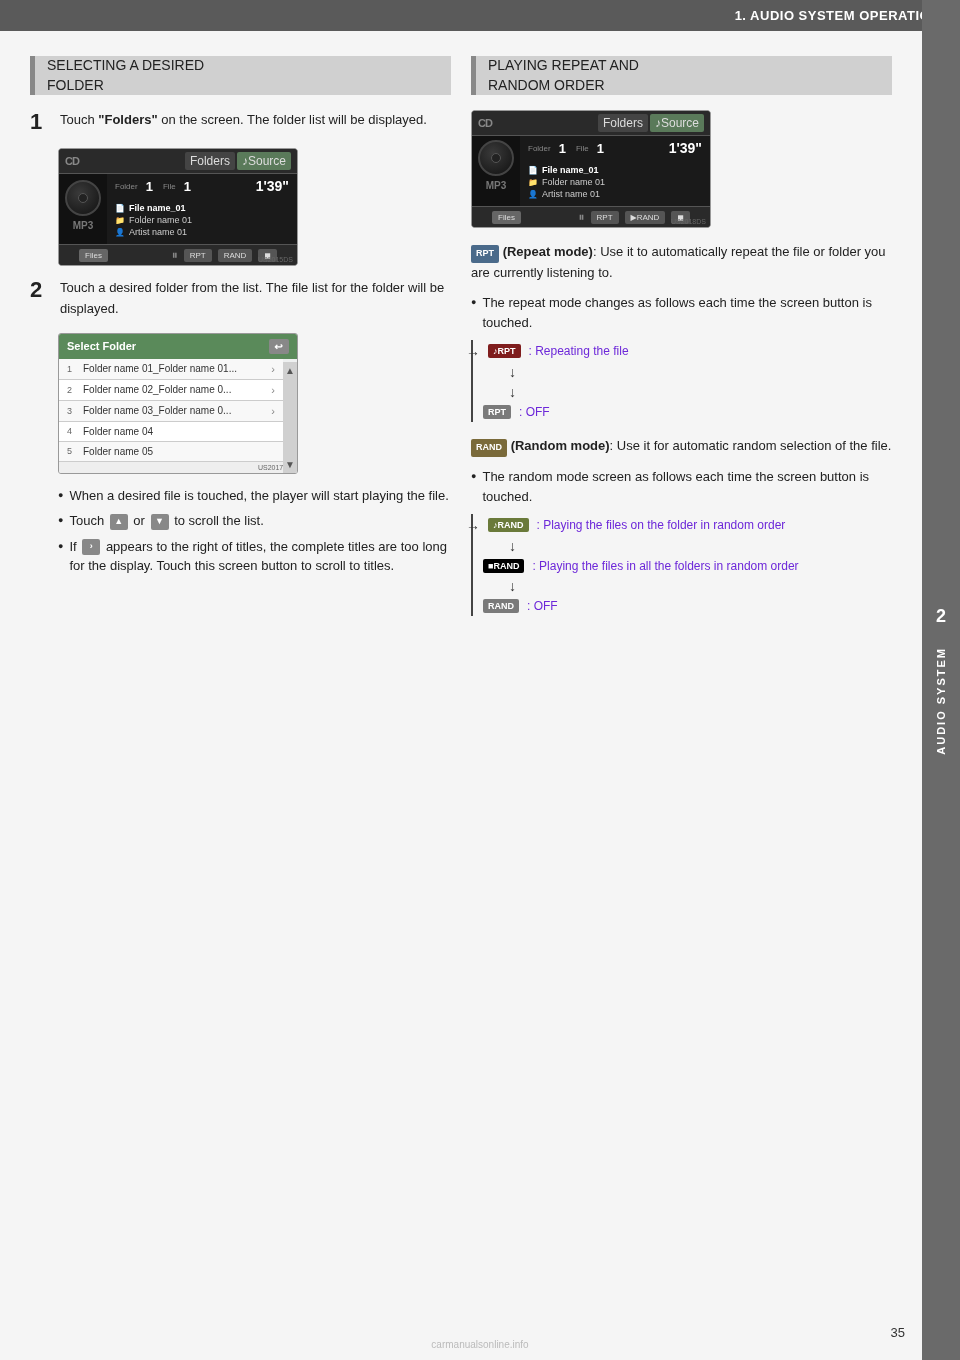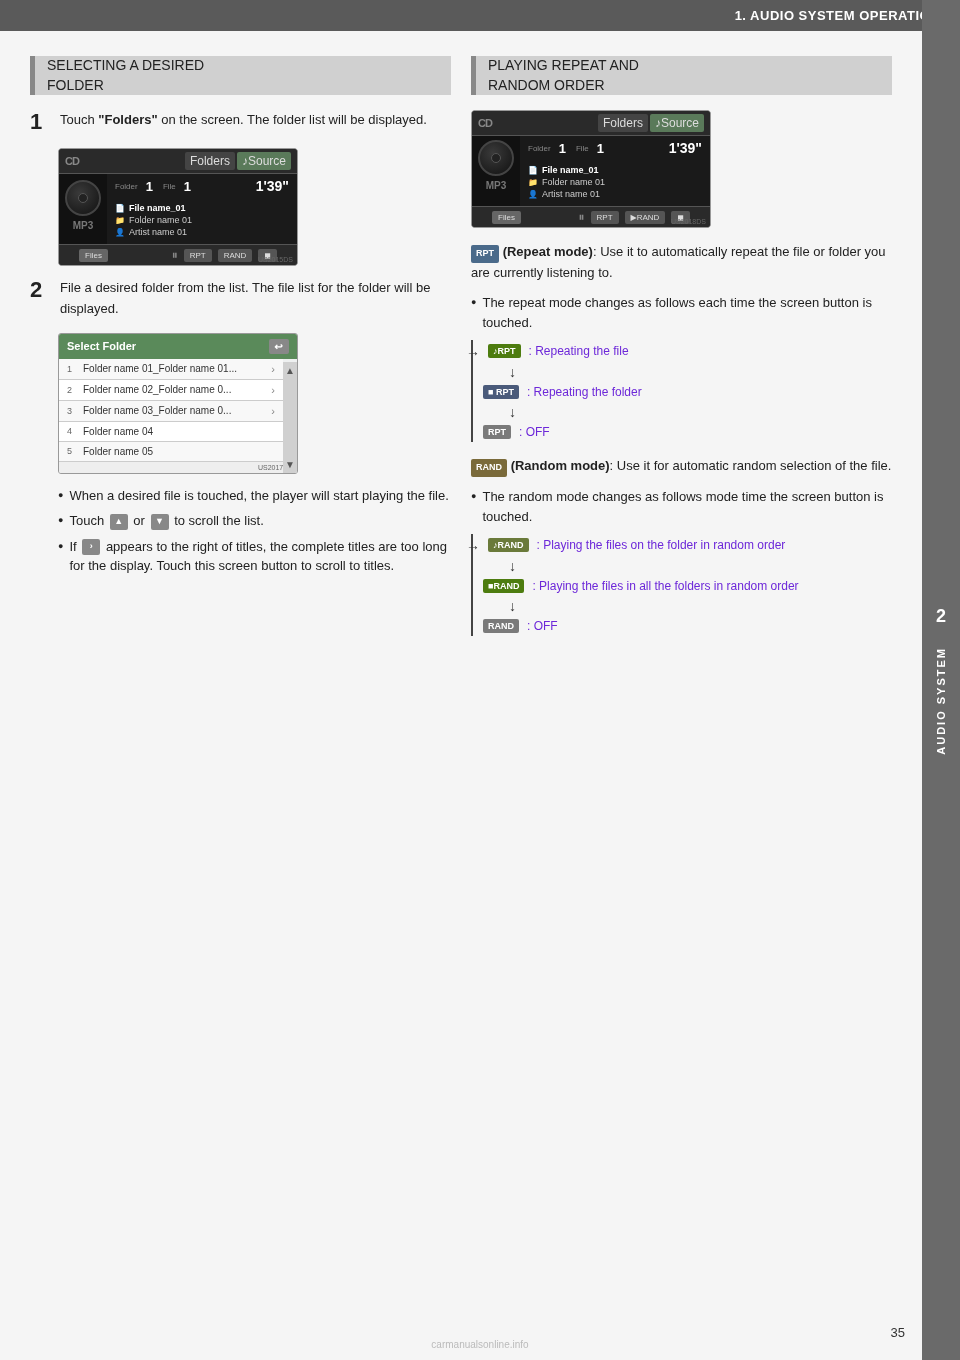--- a/index.html
+++ b/index.html
@@ -328,26 +328,26 @@
     .mode-btn {
       display: inline-block;
       padding: 2px 5px;
       font-size: 9px;
       font-weight: bold;
       border-radius: 2px;
       color: white;
       white-space: nowrap;
     }
     .mode-btn.rpt { background: #4a6a8a; }
-    .mode-btn.rpt-file { background: #4d7c0f; }
+    .mode-btn.rpt-file { background: #7f1d1d; }
     .mode-btn.rpt-folder { background: #4a5a7a; }
     .mode-btn.rpt-off { background: #7a7a7a; }
     .mode-btn.rand { background: #7a6a3a; }
     .mode-btn.rand-file { background: #6a7a3a; }
-    .mode-btn.rand-all { background: #4d7c0f; }
+    .mode-btn.rand-all { background: #000000; }
     .mode-btn.rand-off { background: #7a7a7a; }
 
     .flow-colon-text {
       font-size: 12px;
       color: #6d28d9;
     }
 
     .flow-container {
       display: flex;
       margin: 8px 0 14px 0;
@@ -467,21 +467,21 @@
           <span class="bottom-btn">RPT</span>
           <span class="bottom-btn">RAND</span>
           <span class="bottom-btn">◼</span>
         </div>
         <span class="screen-ds-label">US2015DS</span>
       </div>
 
       <div class="step">
         <span class="step-num">2</span>
         <div class="step-text">
-          File a desired folder from the list. The file list for the folder will be dis­played.
+          Touch a desired folder from the list. The file list for the folder will be dis­played.
         </div>
       </div>
 
       <div class="select-folder-screen" style="width: 240px; position: relative;">
         <div class="sf-header">
           <span>Select Folder</span>
           <span class="sf-back-btn">↩</span>
         </div>
         <div style="margin-right: 14px;">
           <div class="sf-row">
@@ -608,42 +608,38 @@
         <div class="flow-left-line"></div>
         <div class="flow-items-col">
           <div class="flow-row">
             <span class="flow-row-arrow">→</span>
             <span class="mode-btn rpt-file">♪RPT</span>
             <span class="flow-colon-text">: Repeating the file</span>
           </div>
           <div class="flow-down-indicator">
             <span class="down-arrow-sym">↓</span>
           </div>
-          <div class="flow-row">
-            <span class="mode-btn rpt-folder">■ RPT</span>
-            <span class="flow-colon-text">: Repeating the folder</span>
-          </div>
           <div class="flow-down-indicator">
             <span class="down-arrow-sym">↓</span>
           </div>
           <div class="flow-row">
             <span class="mode-btn rpt-off">RPT</span>
             <span class="flow-colon-text">: OFF</span>
           </div>
         </div>
       </div>
 
       <div class="mode-para">
         <span class="mode-btn rand">RAND</span>
         <b>(Random mode)</b>: Use it for automatic random selection of the file.
       </div>
 
       <ul class="bullet-list" style="margin-left: 0;">
         <li>
-          <span>The random mode changes as follows mode time the screen button is touched.</span>
+          <span>The random mode screen as follows each time the screen button is touched.</span>
         </li>
       </ul>
 
       <div class="flow-container">
         <div class="flow-left-line"></div>
         <div class="flow-items-col">
           <div class="flow-row">
             <span class="flow-row-arrow">→</span>
             <span class="mode-btn rand-file">♪RAND</span>
             <span class="flow-colon-text">: Playing the files on the folder in random order</span>

